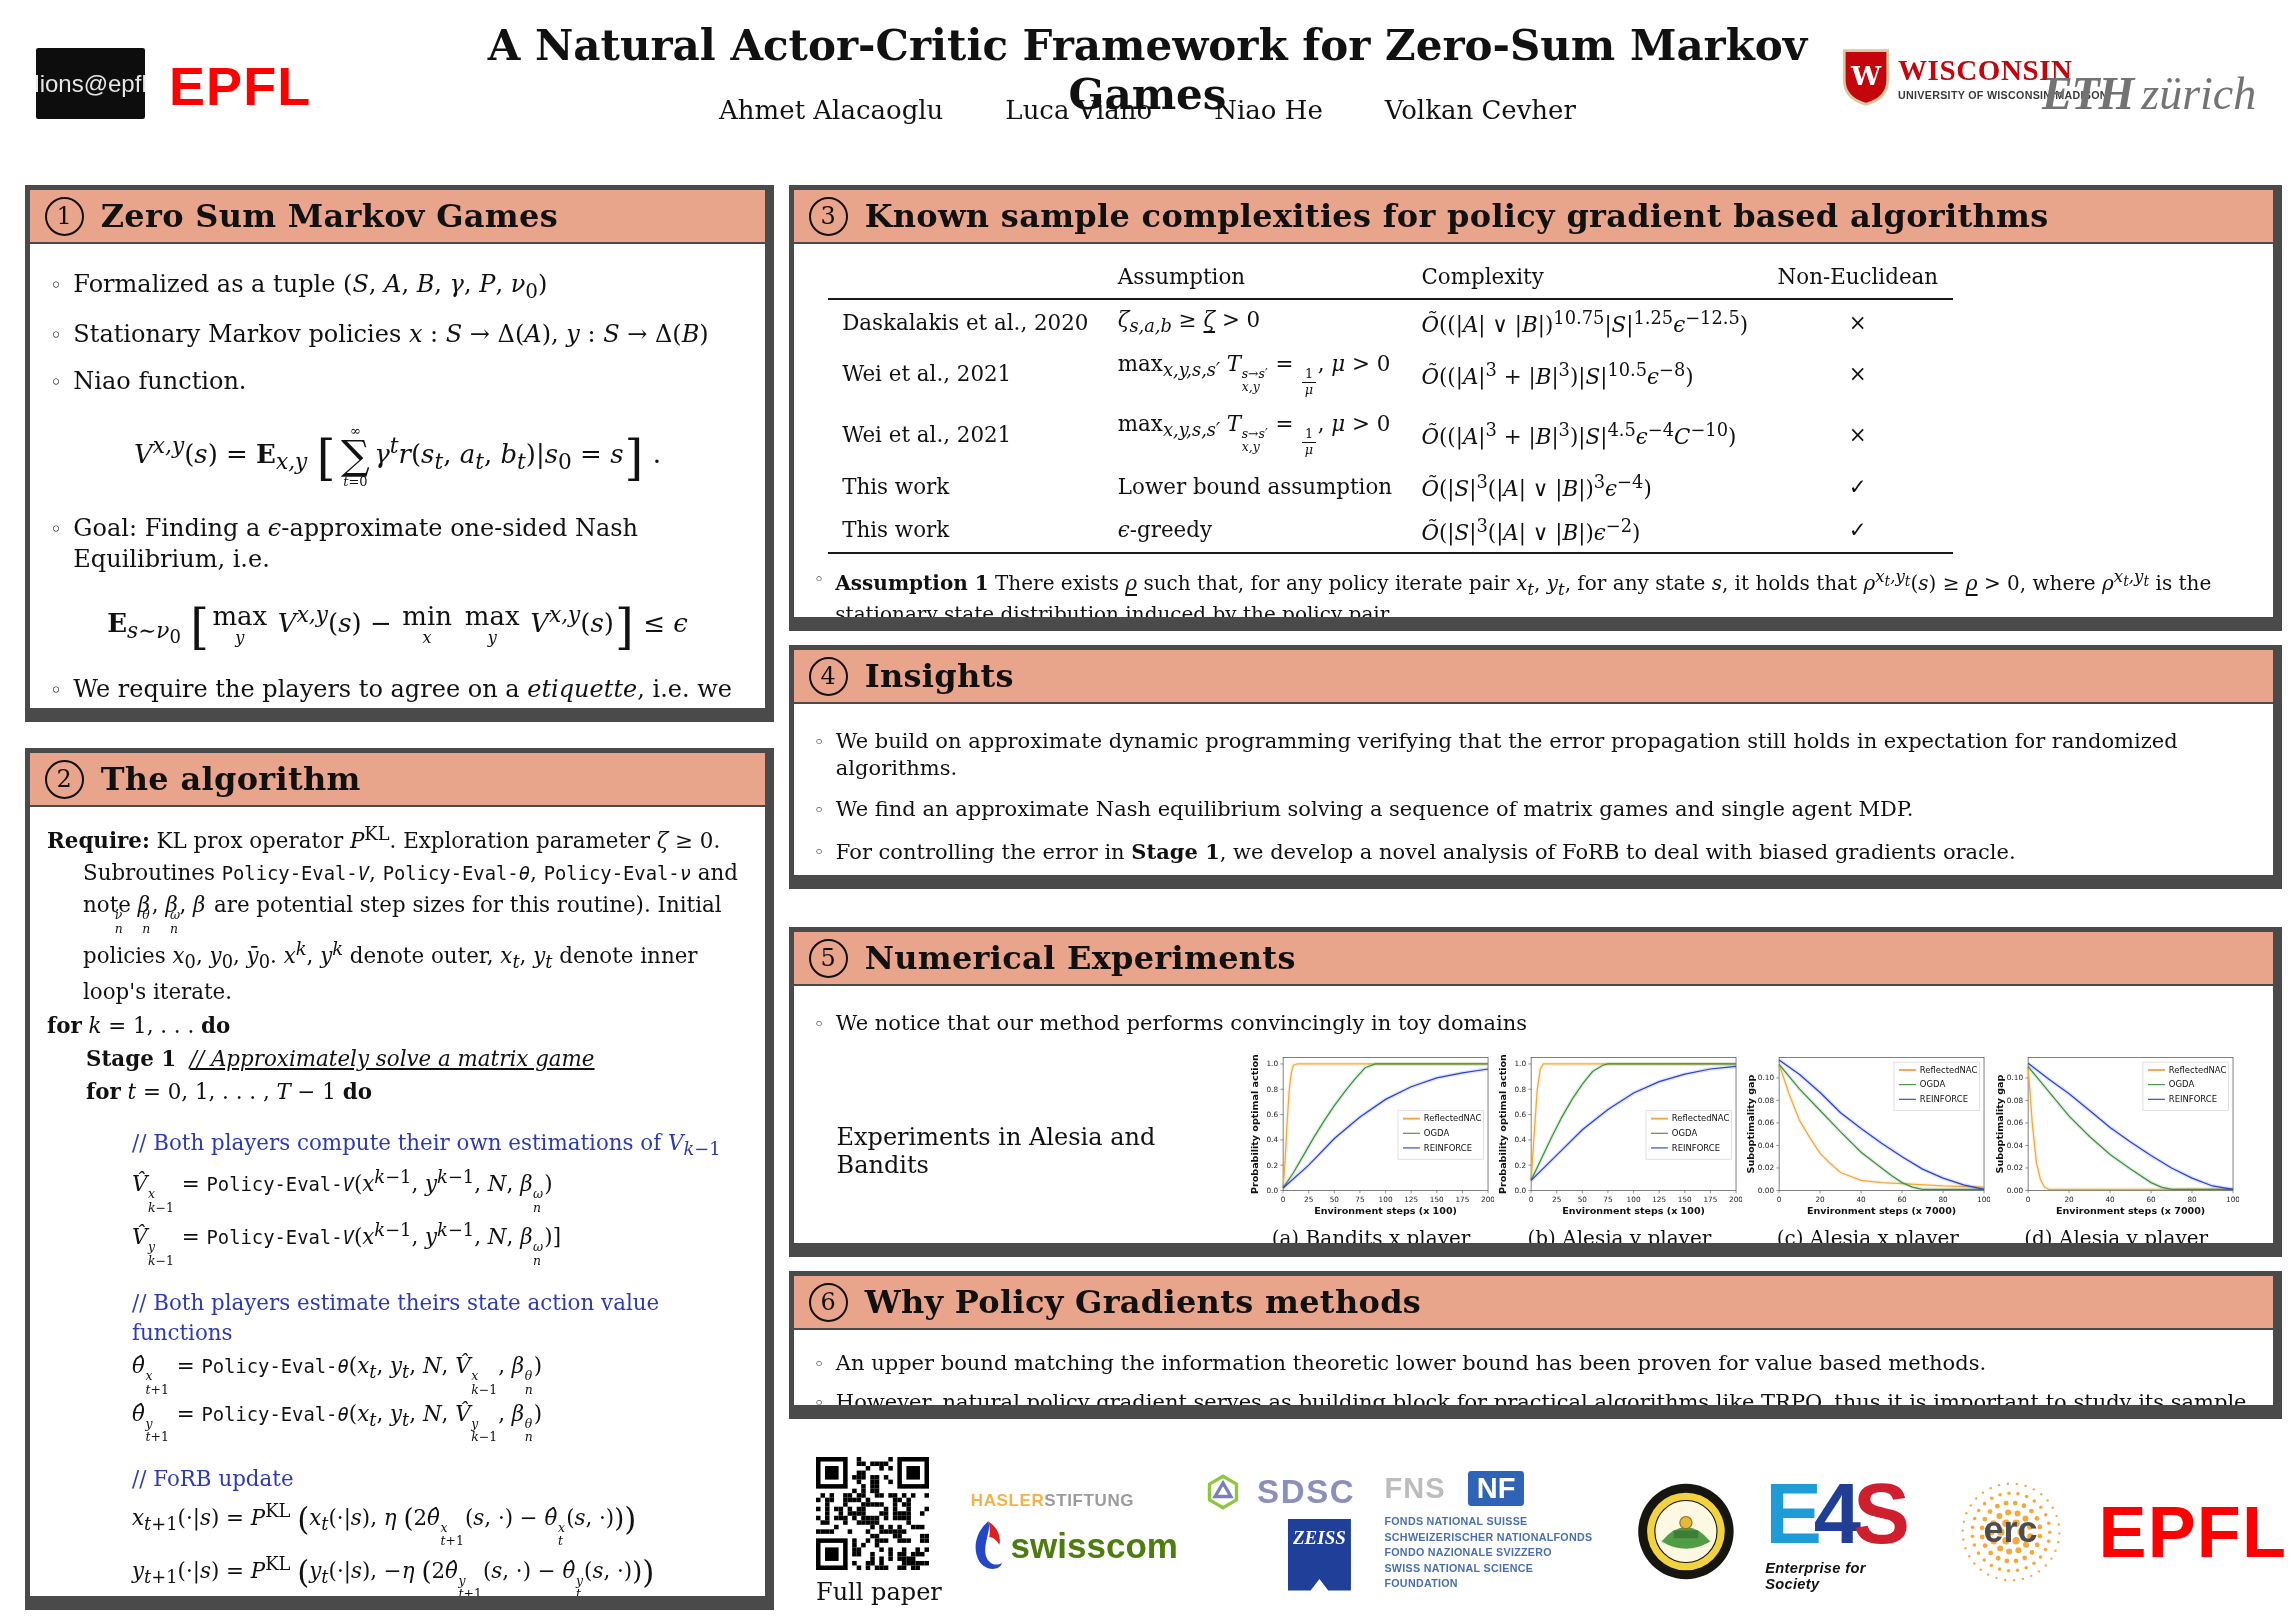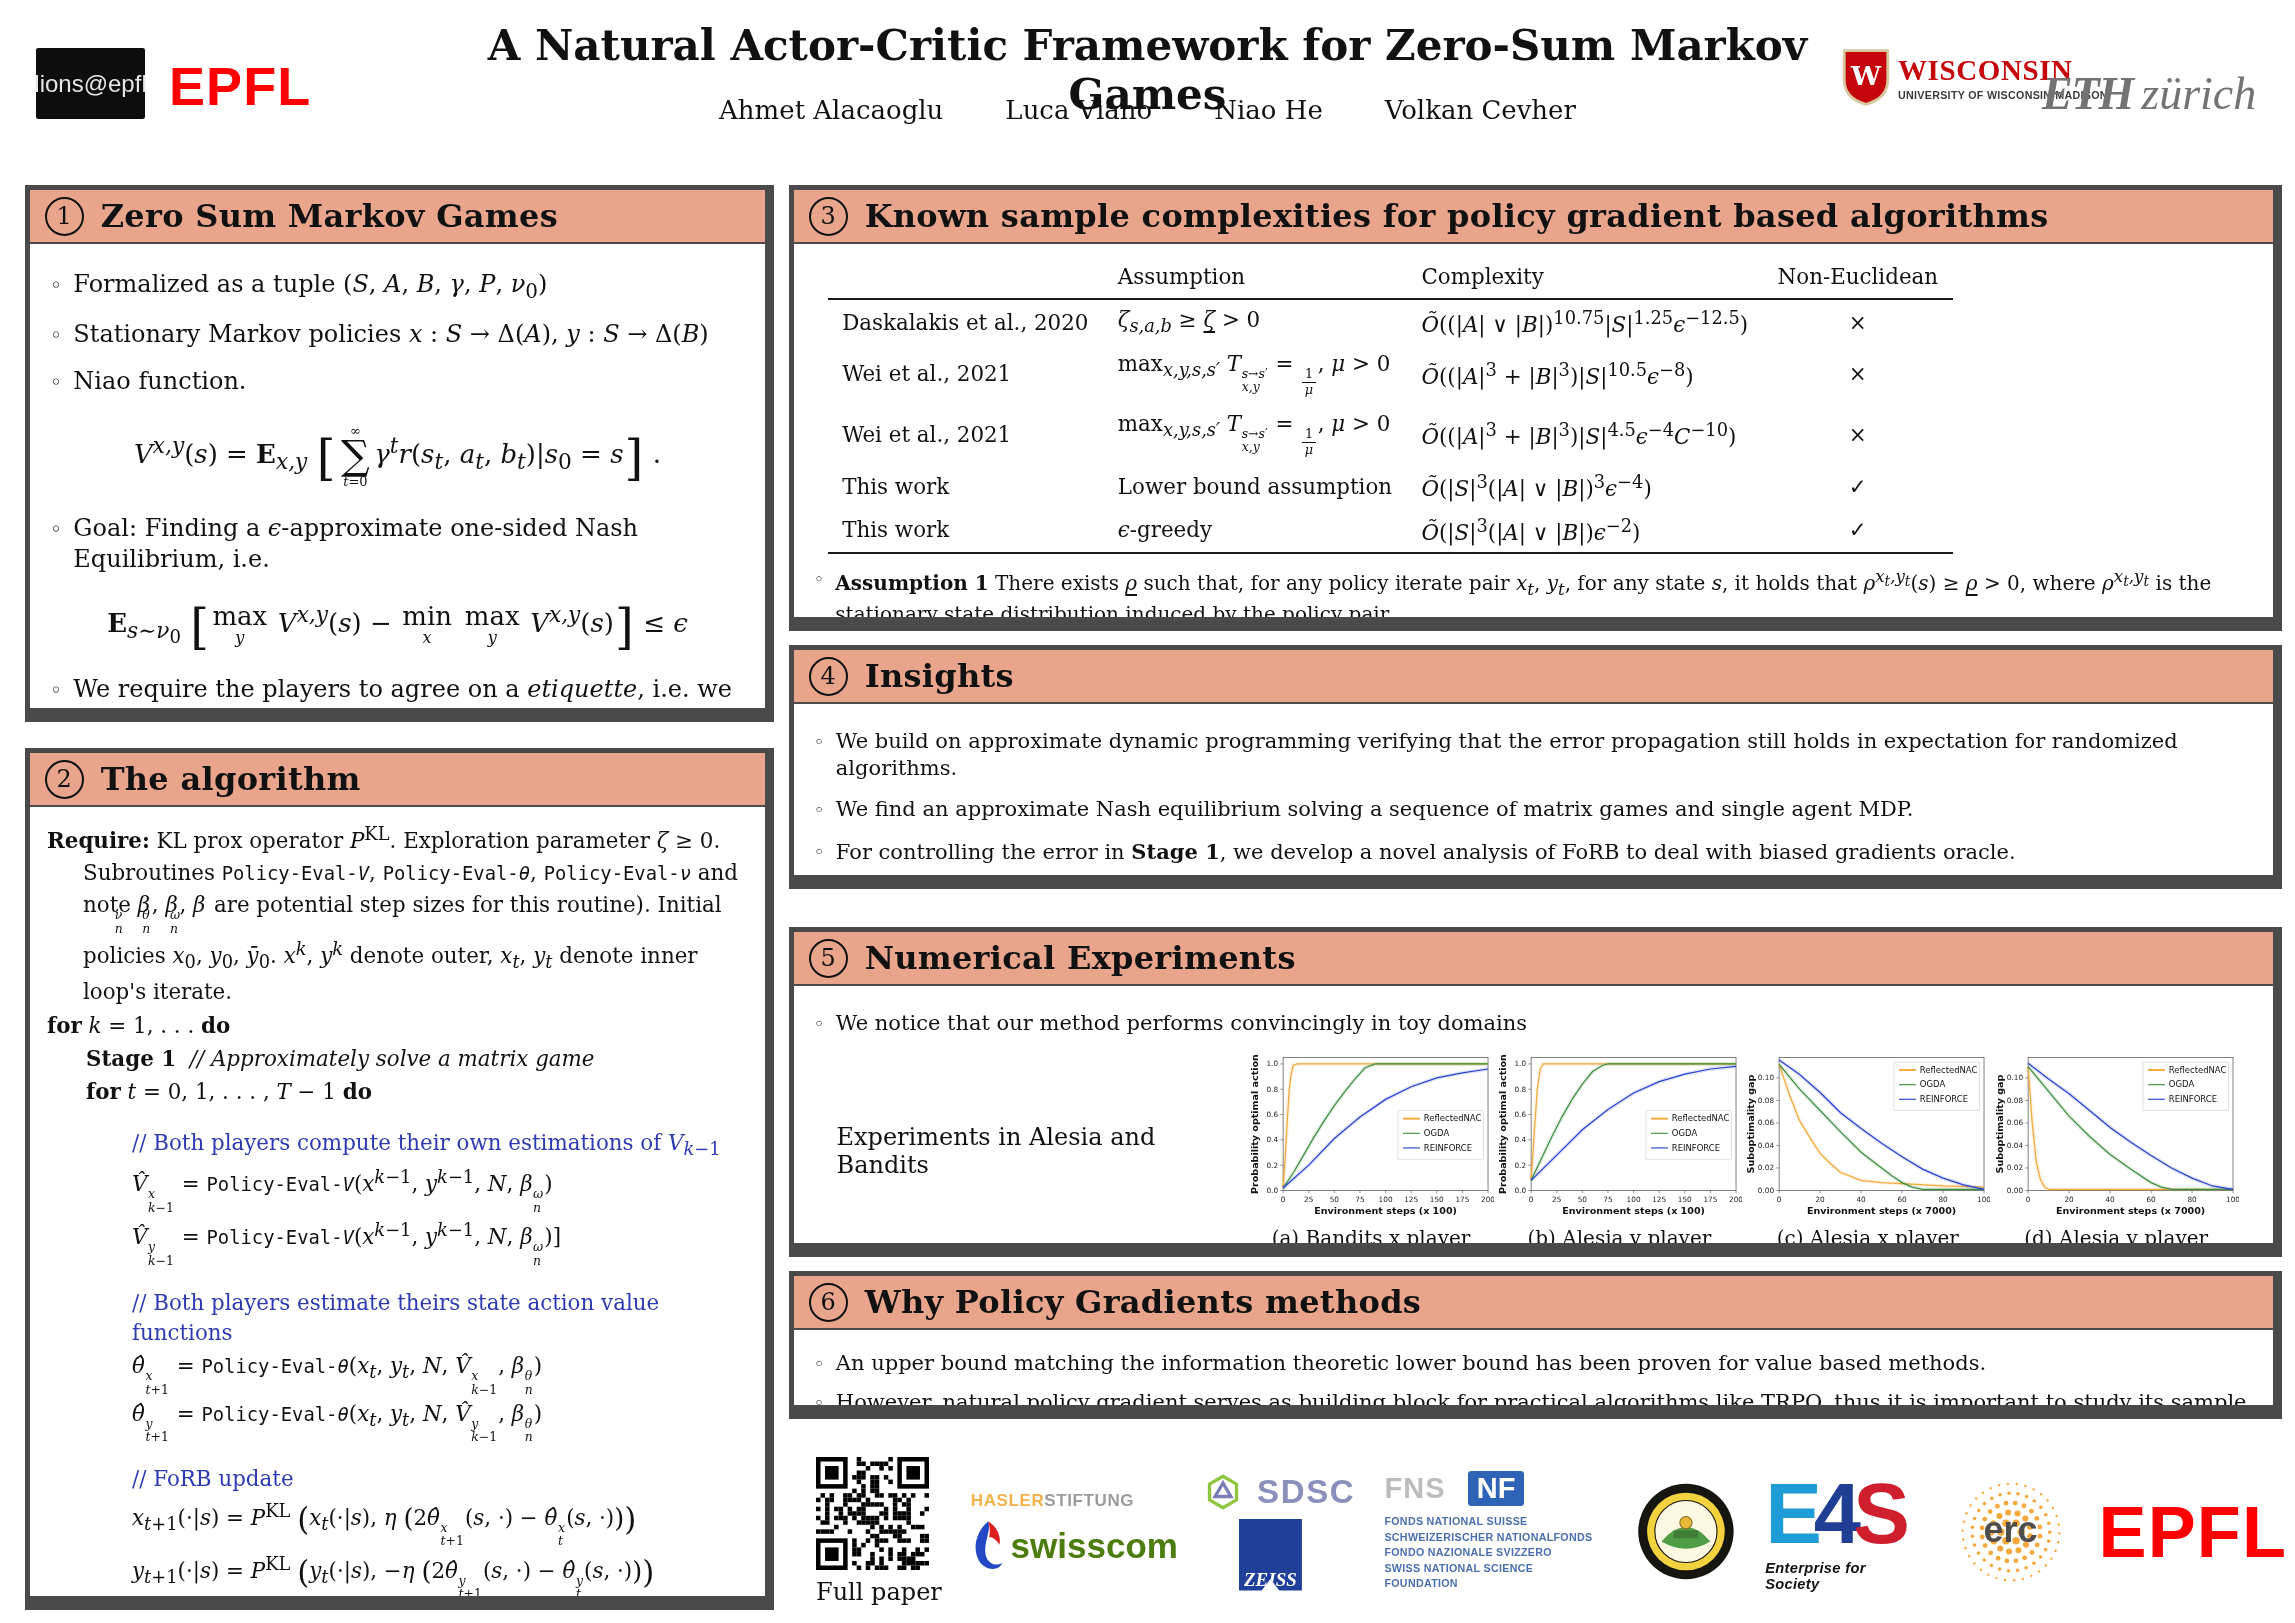--- a/index.html
+++ b/index.html
@@ -65,21 +65,21 @@
   .mono{font-family:"DejaVu Sans Mono",monospace;font-size:.88em;}
 
   
   .algo{font-size:21.4px;line-height:1.42;padding:11.3px 17px;}
   .algo-line{margin:2.8px 0;}
   .algo-line.req{padding-left:36px;text-indent:-36px;line-height:1.5;}
   .algo-line.k1{padding-left:39px;}
   .algo-line.k2{padding-left:85px;}
   .algo-line.blue{color:#2e3ab0;}
   .algo-line.gap{height:14.7px;}
-  .cmt-it{font-style:italic;}
+  .cmt-it{font-style:italic;text-decoration:underline;}
 
   
   .cmp-table{border-collapse:collapse;font-size:21.4px;margin:6.8px 0 5.6px 13.5px;}
   .cmp-table th{font-weight:normal;text-align:left;padding:3.4px 14.7px 9px 14.7px;}
   .cmp-table tbody{border-top:2.3px solid #1a1a1a;border-bottom:2.3px solid #1a1a1a;}
   .cmp-table td{padding:6.8px 14.7px;vertical-align:middle;}
   .c-ne{text-align:center;}
 
   
   .exp-row{display:flex;align-items:center;margin-top:1.1px;}
@@ -95,22 +95,22 @@
   #footer{position:absolute;left:816px;top:1447px;width:1471px;height:169px;display:flex;align-items:center;gap:29px;}
   #qr-block{flex:0 0 auto;}
   #qr-caption{font-size:24px;margin-top:5.6px;}
   .hasler{font-family:"Liberation Sans",sans-serif;font-weight:bold;font-size:17px;letter-spacing:0.6px;white-space:nowrap;}
   .hasler .h1{color:#f3b24a;}
   .hasler .h2{color:#9b9b9b;}
   .swisscom{display:flex;align-items:center;gap:6.8px;margin-top:9px;}
   .swisscom-text{font-family:"Liberation Sans",sans-serif;font-weight:bold;font-size:35px;color:#4d7c0f;}
   .sdsc{display:flex;align-items:center;gap:18px;}
   .sdsc-text{font-family:"Liberation Sans",sans-serif;font-weight:bold;font-size:33px;color:#8b90ba;letter-spacing:1.7px;}
-  .zeiss-badge{margin:8px 0 0 32px;width:63px;height:72px;background:#1f3f99;display:flex;justify-content:center;
-    clip-path:polygon(0 0,100% 0,100% 100%,64% 100%,50% 84%,36% 100%,0 100%);align-items:flex-end;}
+  .zeiss-badge{margin:8px 0 0 81px;width:63px;height:72px;background:#1f3f99;display:flex;justify-content:center;
+    clip-path:polygon(0 0,100% 0,100% 100%,64% 100%,50% 84%,36% 100%,0 100%);}
   .zeiss-text{color:#fff;font-family:"Liberation Serif",serif;font-weight:bold;font-style:italic;font-size:19px;margin-top:8px;}
   .fns-top{display:flex;align-items:center;gap:22px;}
   .fns-gray{font-family:"Liberation Sans",sans-serif;font-weight:bold;font-size:29px;color:#bcbcbc;letter-spacing:1.1px;}
   .fns-nf{background:#2f63b5;color:#fff;font-family:"Liberation Sans",sans-serif;font-weight:bold;font-size:29px;
     padding:1.1px 9px;border-radius:3.4px;}
   .fns-lines{margin-top:8px;font-family:"Liberation Sans",sans-serif;font-weight:bold;font-size:10.7px;
     line-height:1.45;color:#4a6fae;letter-spacing:0.3px;}
   .e4s-letters{font-family:"Liberation Sans",sans-serif;font-weight:bold;font-size:85px;line-height:1;letter-spacing:-8px;}
   .l-e{color:#1d9cd8;}.l-4{color:#203f94;}.l-s{color:#cf1f2e;}
   .e4s-tag{font-family:"Liberation Sans",sans-serif;font-weight:bold;font-style:italic;font-size:14.7px;margin-top:4.5px;letter-spacing:0.3px;}

